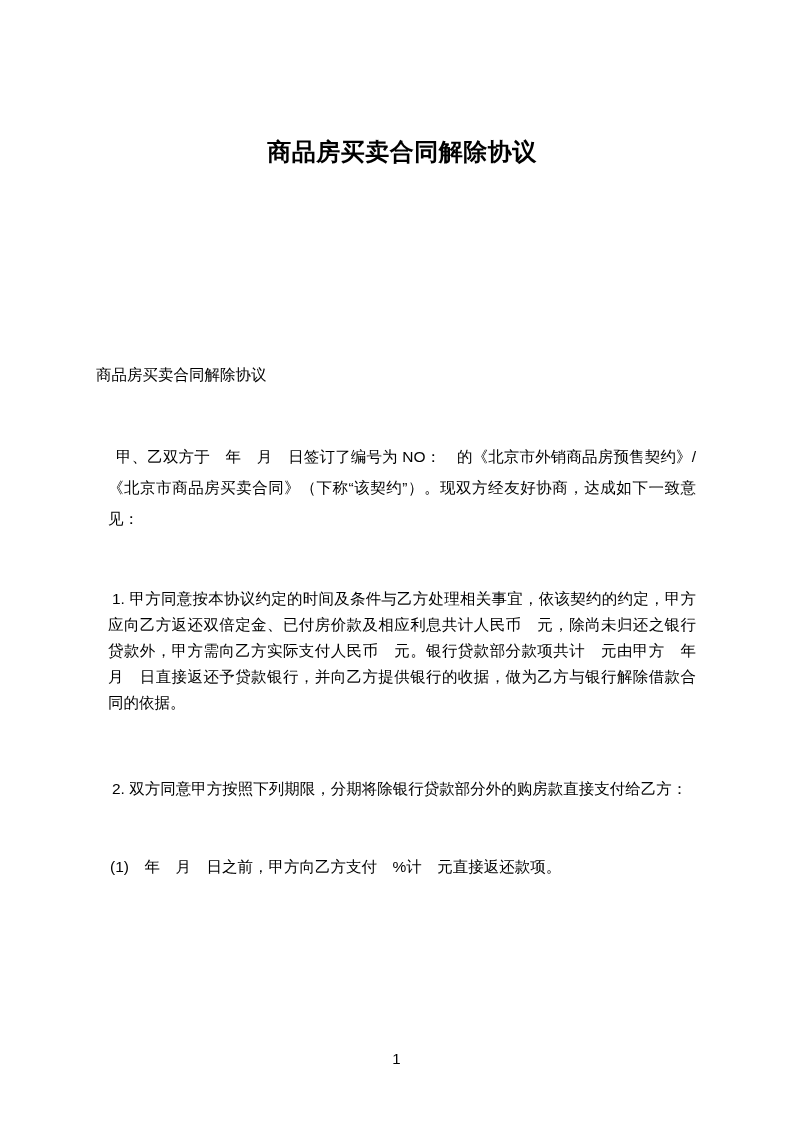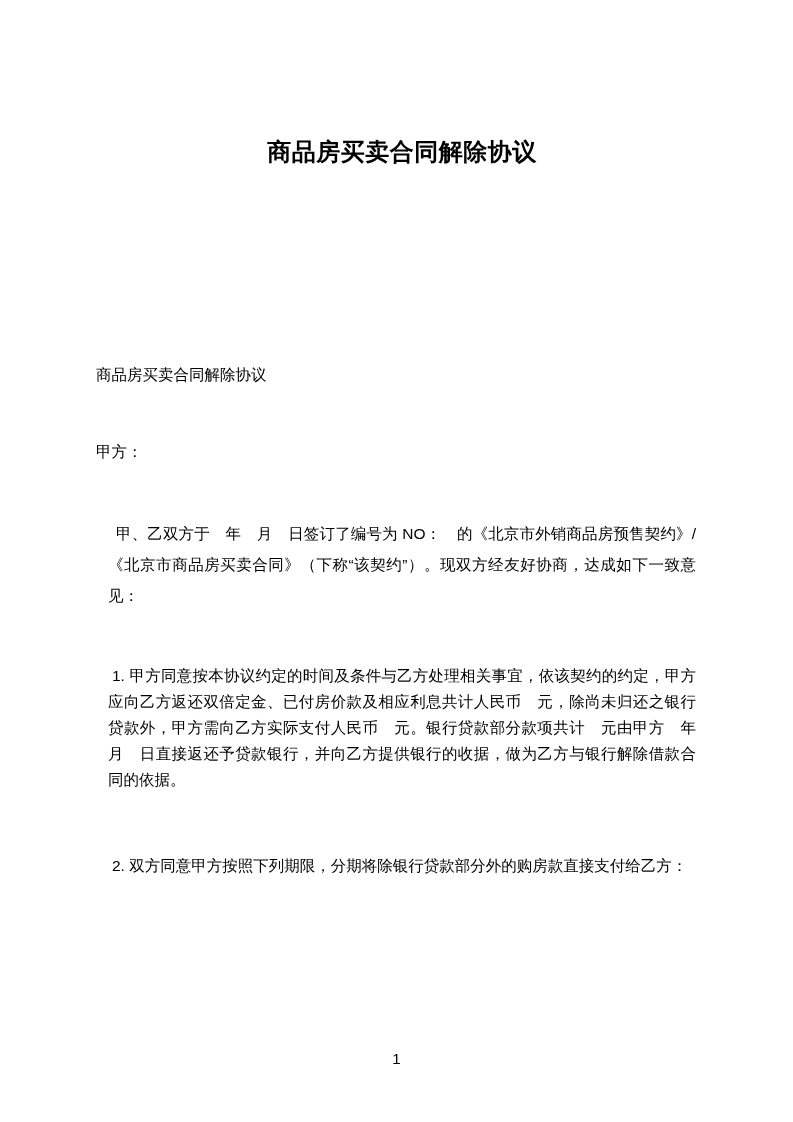--- a/index.html
+++ b/index.html
@@ -78,25 +78,25 @@
 </style>
 </head>
 <body>
 
 <div class="sheet">
 
   <h1 class="doc-title">商品房买卖合同解除协议</h1>
 
   <p class="line doc-subtitle">商品房买卖合同解除协议</p>
 
-  <p class="line party-a">甲方：</p>
 
 
   <p class="para intro">甲、乙双方于　年　月　日签订了编号为 NO：　的《北京市外销商品房预售契约》/《北京市商品房买卖合同》（下称“该契约”）。现双方经友好协商，达成如下一致意见：</p>
 
   <p class="para clause-1">1. 甲方同意按本协议约定的时间及条件与乙方处理相关事宜，依该契约的约定，甲方应向乙方返还双倍定金、已付房价款及相应利息共计人民币　元，除尚未归还之银行贷款外，甲方需向乙方实际支付人民币　元。银行贷款部分款项共计　元由甲方　年　月　日直接返还予贷款银行，并向乙方提供银行的收据，做为乙方与银行解除借款合同的依据。</p>
 
   <p class="para clause-2">2. 双方同意甲方按照下列期限，分期将除银行贷款部分外的购房款直接支付给乙方：</p>
 
+  <p class="para clause-2-item">(1)　年　月　日之前，甲方向乙方支付　%计　元直接返还款项。</p>
 
   <div class="page-number">1</div>
 
 </div>
 
 </body></html>

